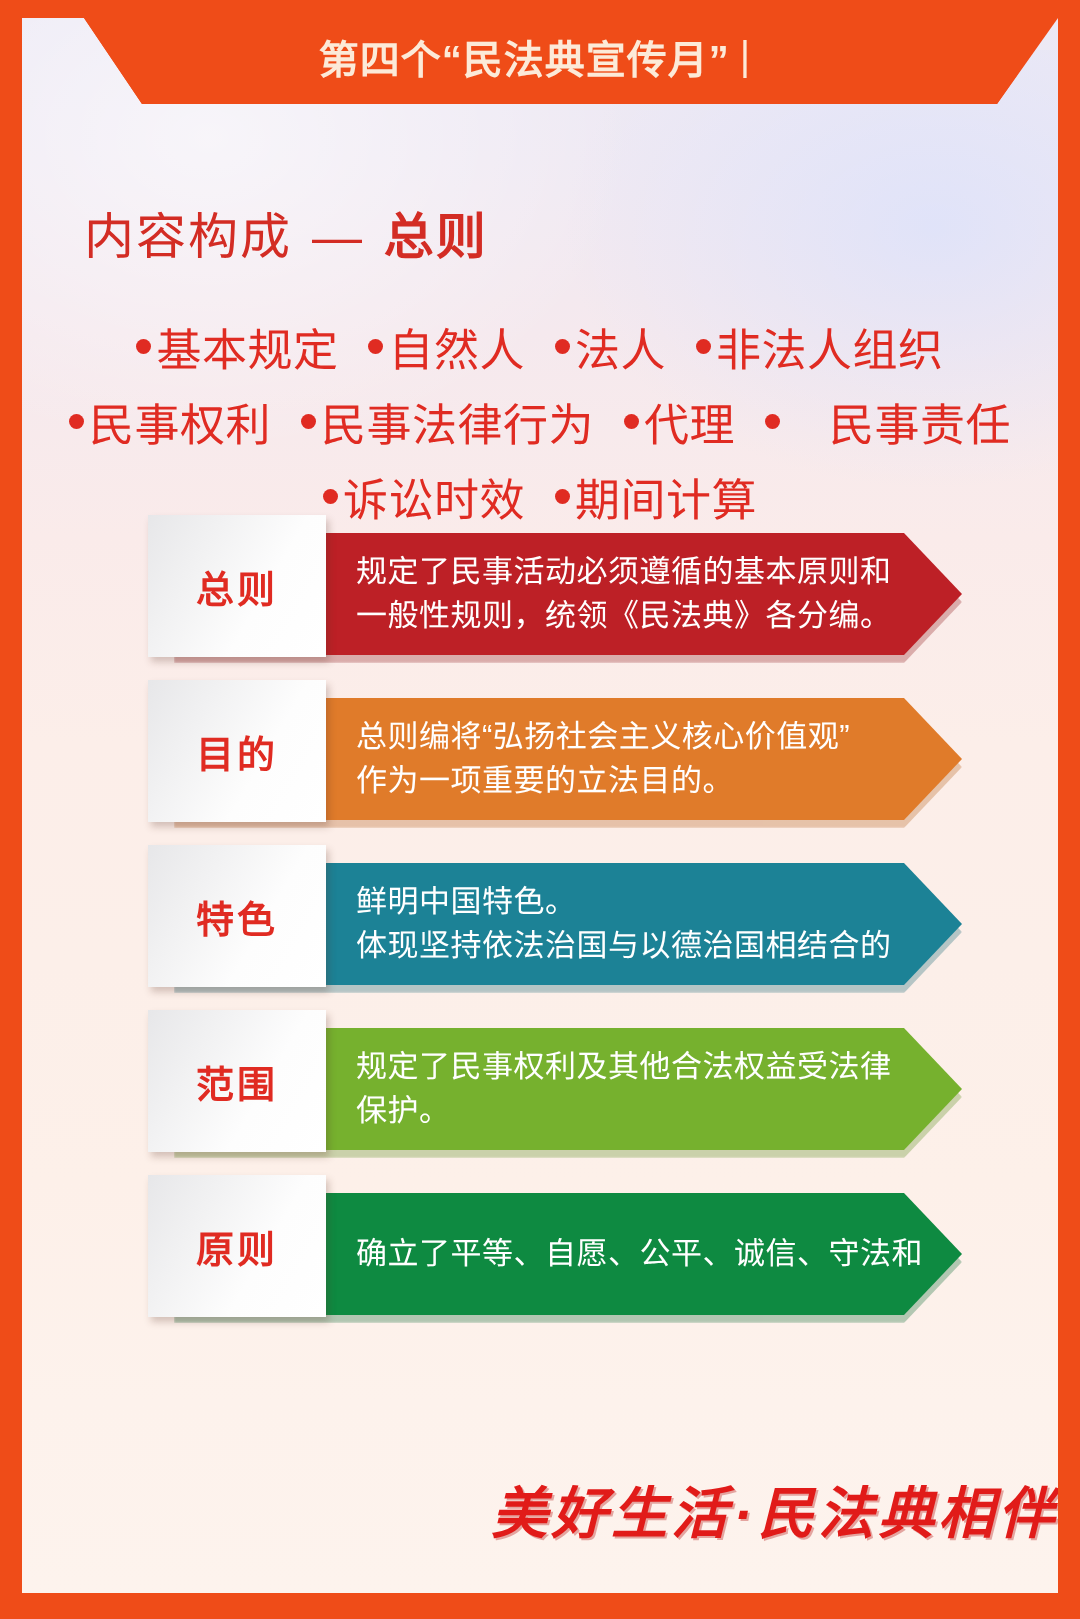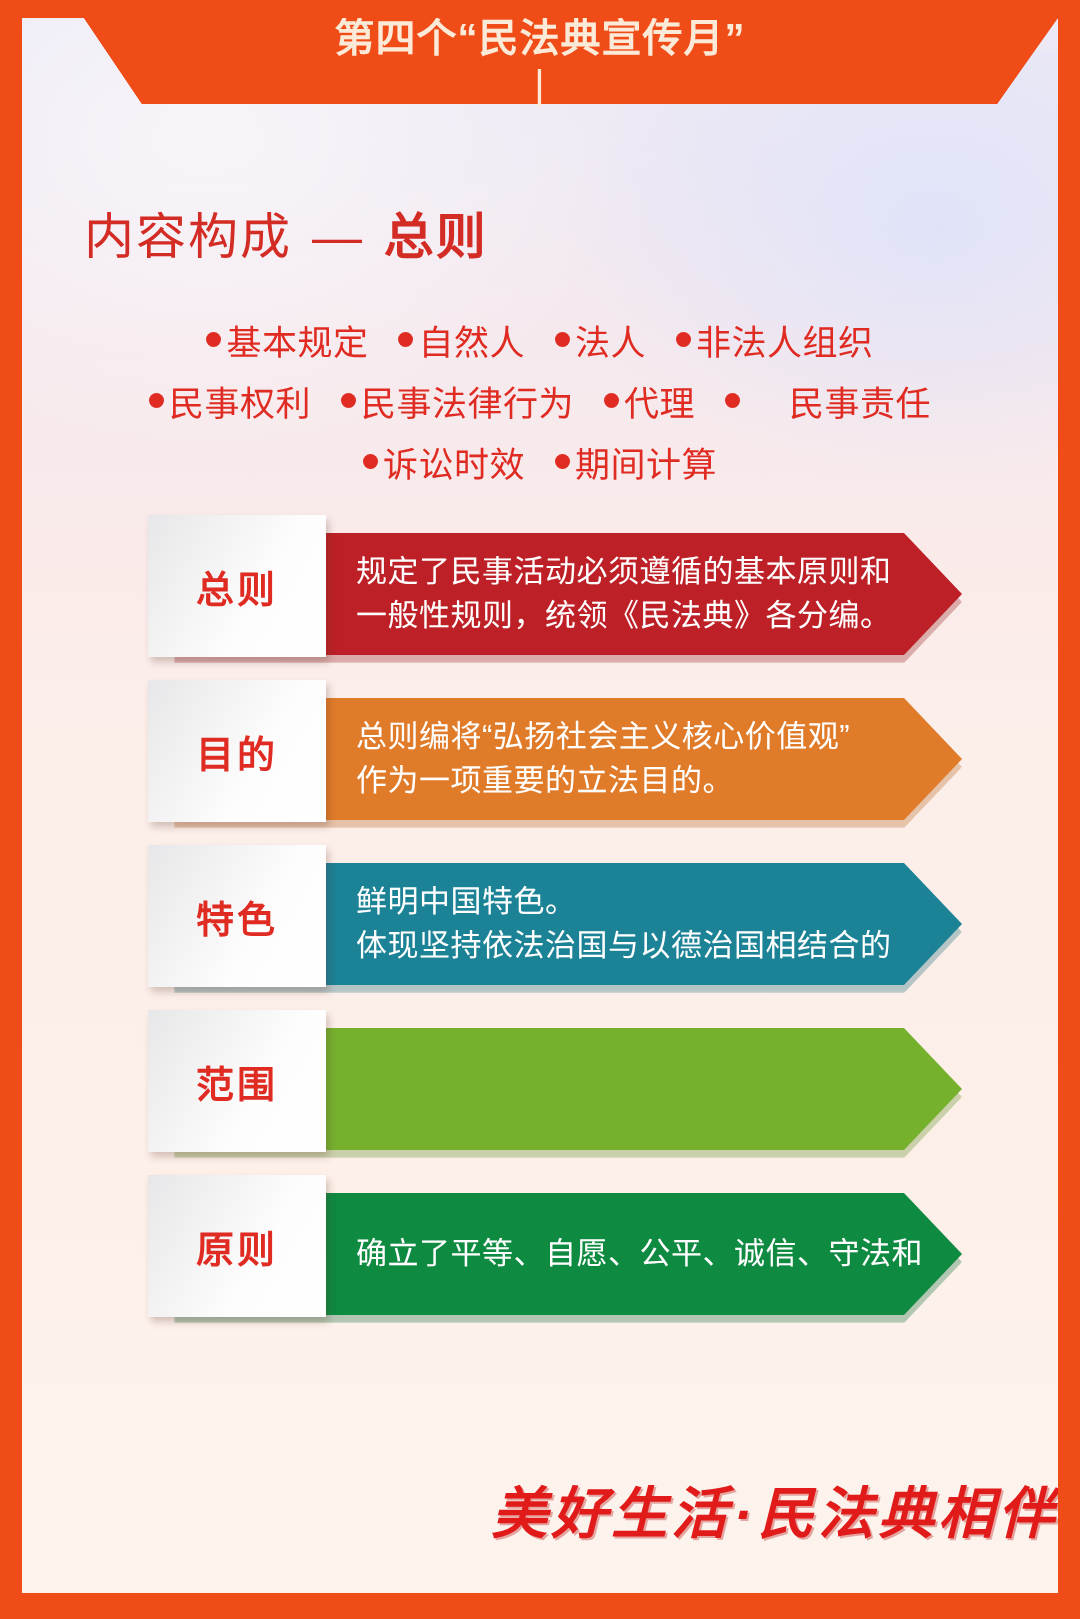--- a/index.html
+++ b/index.html
@@ -58,21 +58,20 @@
     position:absolute;left:0;top:0;
     width:1036px;height:86px;
     display:flex;align-items:center;justify-content:center;
     z-index:5;
     color:#FCEAD8;
     font-size:40px;font-weight:700;
     letter-spacing:1px;
     white-space:nowrap;
     padding-bottom:8px;
     box-sizing:border-box;
-    flex-direction:column;
   }
   .banner-title .sep{
     display:inline-block;
     padding:0 10px;
     font-weight:400;
     transform:translateY(-1px);
   }
 
   
   .heading{
@@ -92,21 +91,21 @@
     z-index:2;
   }
   .b-row{
     display:flex;align-items:center;justify-content:center;
     gap:30px;
     margin-bottom:10px;
   }
   .b-item{
     display:flex;align-items:center;
     color:#E02B22;
-    font-size:35px;font-weight:500;
+    font-size:45px;font-weight:500;
     white-space:nowrap;
     letter-spacing:.5px;
   }
   .b-dot{
     width:15px;height:15px;border-radius:50%;
     background:#E02B22;
     margin-right:5px;
     flex:0 0 auto;
   }
 
@@ -283,20 +282,24 @@
           <span class="ln">体现坚持依法治国与以德治国相结合的</span>
         </div>
       </div>
 
       <div class="card">
         <div class="arrow-shadow" style="background: rgb(87, 138, 28);"></div>
         <div class="arrow" style="background: rgb(118, 177, 46);"></div>
         <div class="tab">
           <span class="tab-label">范围</span>
         </div>
+        <div class="card-text">
+          <span class="ln">规定了民事权利及其他合法权益受法律</span>
+          <span class="ln">保护。</span>
+        </div>
       </div>
 
       <div class="card">
         <div class="arrow-shadow" style="background: rgb(8, 103, 48);"></div>
         <div class="arrow" style="background: rgb(14, 138, 65);"></div>
         <div class="tab">
           <span class="tab-label">原则</span>
         </div>
         <div class="card-text">
           <span class="ln">确立了平等、自愿、公平、诚信、守法和</span>

